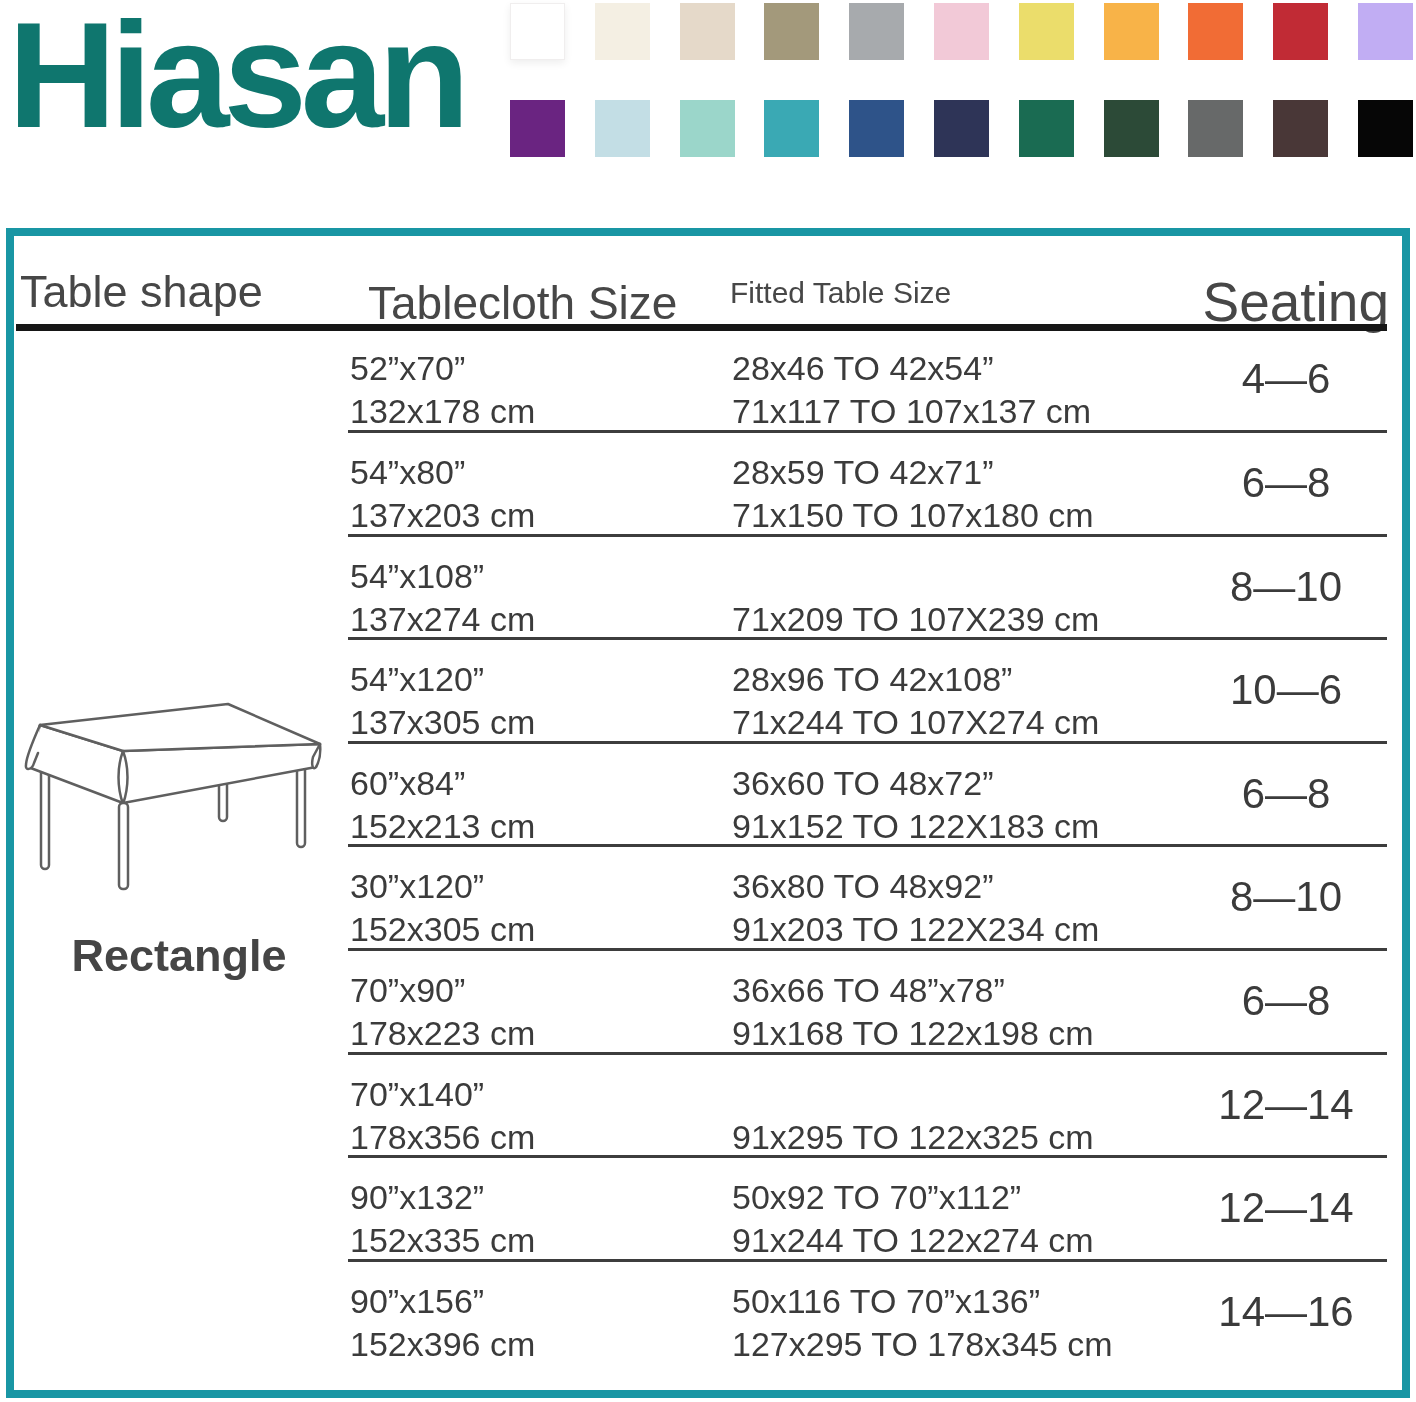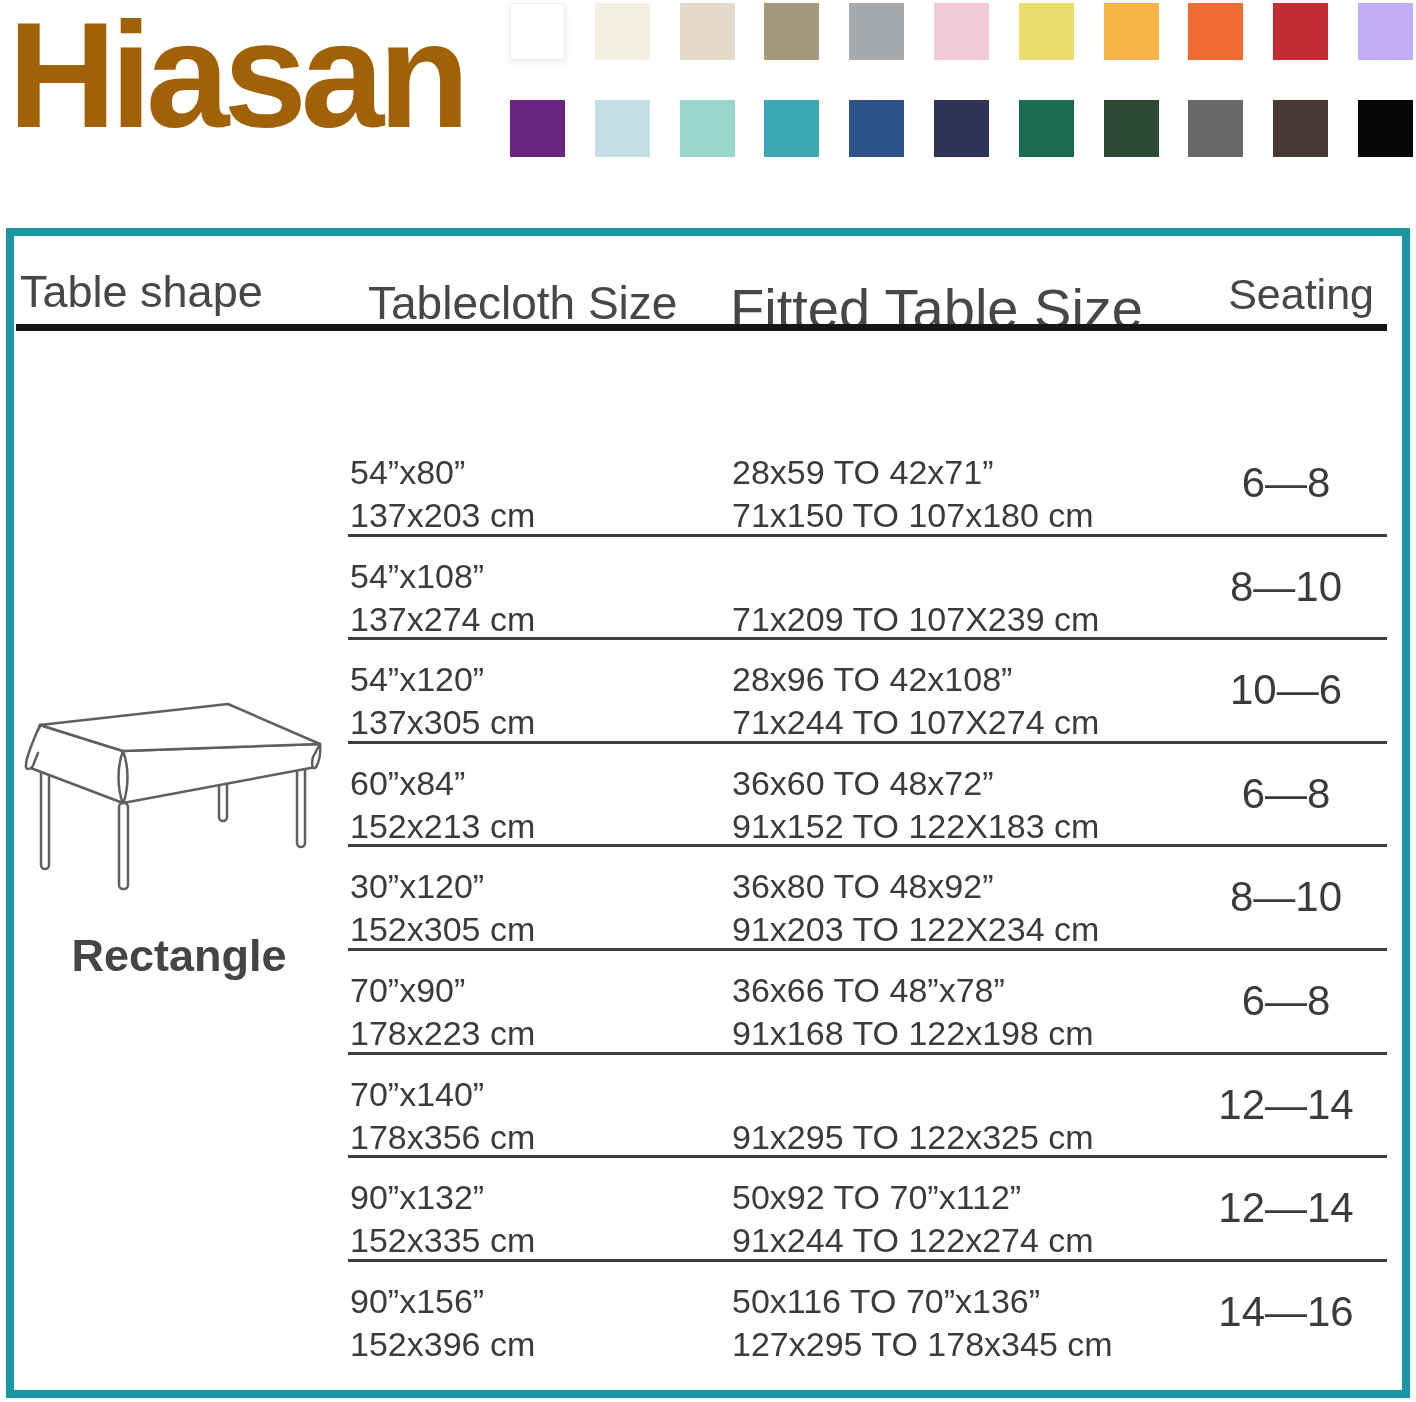--- a/index.html
+++ b/index.html
@@ -1,39 +1,39 @@
 <!DOCTYPE html>
 <html><head>
 <meta charset="utf-8">
 <style>
   html,body{margin:0;padding:0;background:#fff;}
   .page{position:relative;width:1416px;height:1402px;background:#fff;overflow:hidden;
         font-family:"Liberation Sans",sans-serif;}
 
   
   .logo{position:absolute;left:8px;top:0px;font-size:150px;font-weight:bold;
-        letter-spacing:-6px;color:#a16207;line-height:1;}
+        letter-spacing:-6px;color:#0f766e;line-height:1;}
 
   
   .swatch-row{position:absolute;left:510px;display:flex;gap:29.8px;}
   .swatch-row.r1{top:3px;}
   .swatch-row.r2{top:100px;}
   .swatch{width:55px;height:57px;flex:0 0 55px;}
   .swatch.white-swatch{border:1px solid #f0eeee;box-shadow:0 3px 8px rgba(0,0,0,.07);
         width:53px;height:55px;flex-basis:53px;}
 
   
   .chart{position:absolute;left:6px;top:228px;width:1404px;height:1170px;
          box-sizing:border-box;border:8px solid #1996A4;background:#fff;}
 
   .chart .hdr{position:absolute;color:#474747;font-weight:normal;white-space:nowrap;}
   .h-shape{left:6px;top:30px;font-size:45px;}
   .h-tablecloth{left:354px;top:40px;font-size:46px;}
-  .h-fitted{left:716px;top:40px;font-size:56px;}
-  .h-seating{right:28px;top:34px;font-size:43px;}
+  .h-fitted{left:716px;top:40px;font-size:30px;}
+  .h-seating{right:13px;top:34px;font-size:55px;}
   .head-rule{position:absolute;left:2px;right:15px;top:88px;height:7px;background:#161616;}
 
   
   .row{position:absolute;left:0;right:0;height:103.6px;}
   .row::after{content:"";position:absolute;left:334px;right:15px;bottom:0;height:3px;background:#3d3d3d;}
   .row.last::after{display:none;}
   .row div{position:absolute;white-space:nowrap;color:#3b3b3b;}
   .tc-in,.fit-in{top:20px;font-size:34px;}
   .tc-cm,.fit-cm{top:63px;font-size:34px;}
   .tc-in,.tc-cm{left:336px;}
@@ -103,20 +103,27 @@
 
         <path d="M24,34 L212,13 L304,53 L107,60 Z"></path>
 
         <path d="M107,60 C113,76 113,96 107,113 C101,96 101,76 107,60 Z"></path>
 
         <rect x="103" y="112" width="9" height="86" rx="4"></rect>
       </g>
     </svg>
     <div class="shape-label">Rectangle</div>
 
+    <div class="row" style="top:93.4px">
+      <div class="tc-in">52”x70”</div>
+      <div class="tc-cm">132x178 cm</div>
+      <div class="fit-in">28x46 TO 42x54”</div>
+      <div class="fit-cm">71x117 TO 107x137 cm</div>
+      <div class="seat">4—6</div>
+    </div>
     <div class="row" style="top:197px">
       <div class="tc-in">54”x80”</div>
       <div class="tc-cm">137x203 cm</div>
       <div class="fit-in">28x59 TO 42x71”</div>
       <div class="fit-cm">71x150 TO 107x180 cm</div>
       <div class="seat">6—8</div>
     </div>
     <div class="row" style="top:300.6px">
       <div class="tc-in">54”x108”</div>
       <div class="tc-cm">137x274 cm</div>

